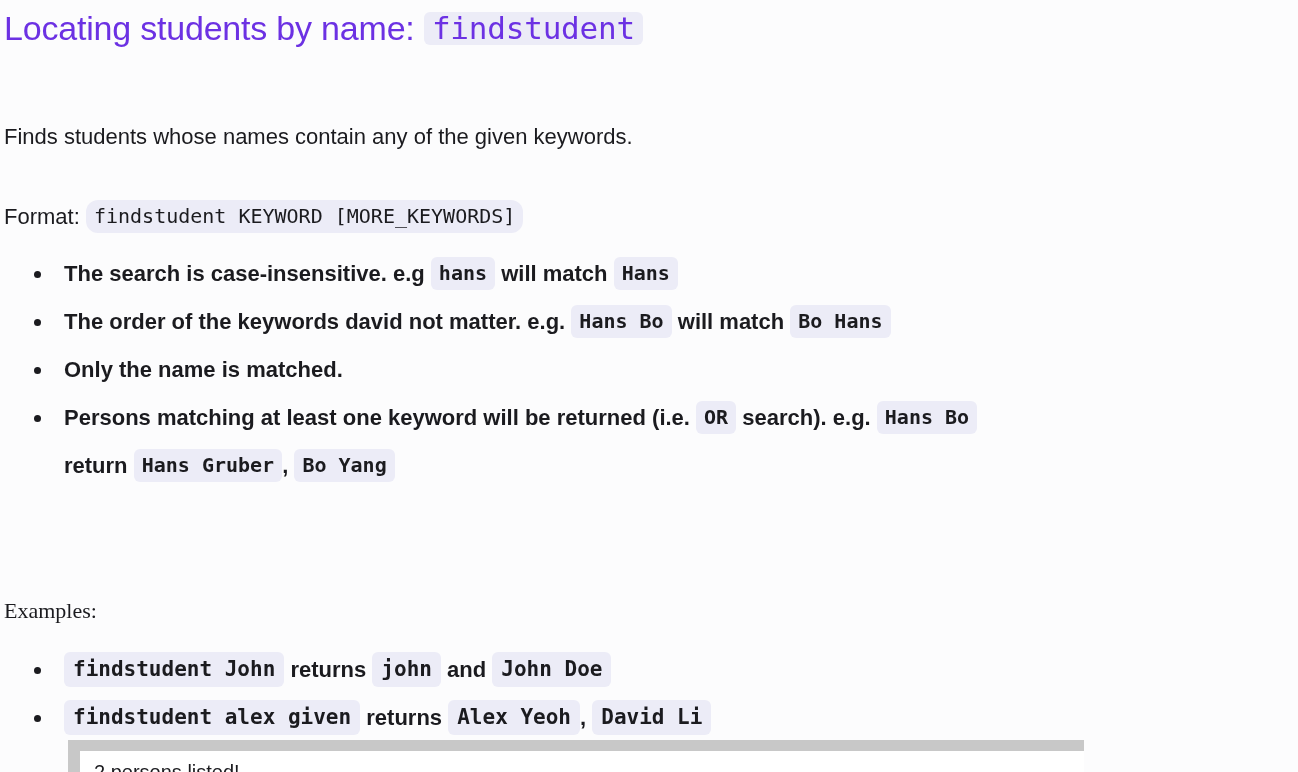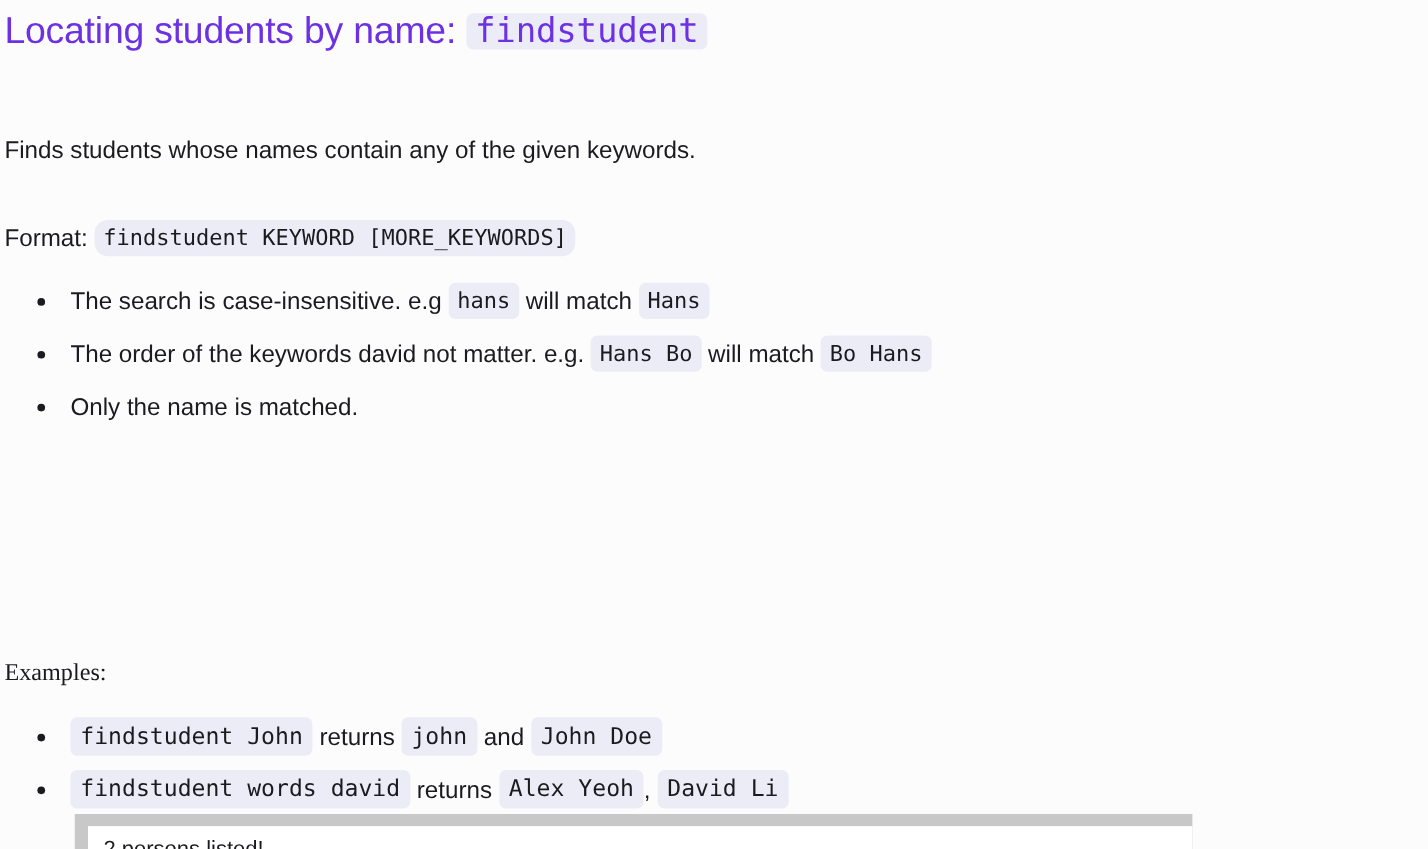--- a/index.html
+++ b/index.html
@@ -71,20 +71,21 @@
   }
   .para .code { vertical-align: 1px; border-radius: 12px; }
 
   
   .bullets {
     position: absolute;
     left: 0;
     margin: 0;
     padding: 0;
     list-style: none;
+    font-weight: bold;
   }
   #bullets-rules { top: 250px; }
   #bullets-examples { top: 646px; }
 
   .bullets li {
     position: relative;
     padding-left: 64px;
     font-size: 22px;
     line-height: 48px;
     white-space: nowrap;
@@ -144,27 +145,28 @@
 
   <p class="para" id="para-format">
     <span>Format:</span>
     <span class="code">findstudent KEYWORD [MORE_KEYWORDS]</span>
   </p>
 
   <ul class="bullets" id="bullets-rules">
       <li><span class="bullet-dot"></span><span>The search is case-insensitive. e.g</span> <span class="code">hans</span> <span>will match</span> <span class="code">Hans</span></li>
       <li><span class="bullet-dot"></span><span>The order of the keywords david not matter. e.g.</span> <span class="code">Hans Bo</span> <span>will match</span> <span class="code">Bo Hans</span></li>
       <li><span class="bullet-dot"></span><span>Only the name is matched.</span></li>
+      <li><span class="bullet-dot"></span><span>Persons matching at least one keyword will be returned (i.e.</span> <span class="code">OR</span> <span>search). e.g.</span> <span class="code">Hans Bo</span><br><span>return</span> <span class="code">Hans Gruber</span><span>,</span>  <span class="code">Bo Yang</span></li>
     </ul>
 
   <p class="para" id="para-examples">Examples:</p>
 
   <ul class="bullets" id="bullets-examples">
       <li><span class="bullet-dot"></span><span class="code">findstudent John</span> <span>returns</span> <span class="code">john</span> <span>and</span> <span class="code">John Doe</span></li>
-      <li><span class="bullet-dot"></span><span class="code">findstudent words david</span> <span>returns</span> <span class="code">Alex Yeoh</span><span>,</span>  <span class="code">David Li</span></li>
+      <li><span class="bullet-dot"></span><span class="code">findstudent alex given</span> <span>returns</span> <span class="code">Alex Yeoh</span><span>,</span>  <span class="code">David Li</span></li>
     </ul>
 
   <div class="screenshot-frame">
     <div class="screenshot-inner">
       <span class="screenshot-text">2 persons listed!</span>
     </div>
   </div>
 
 </div>
 

